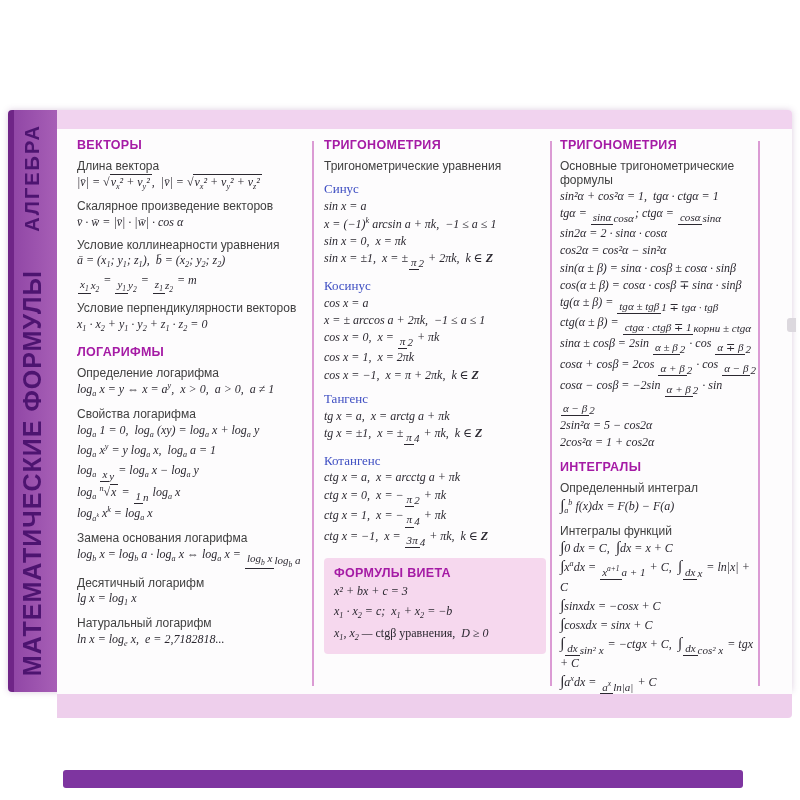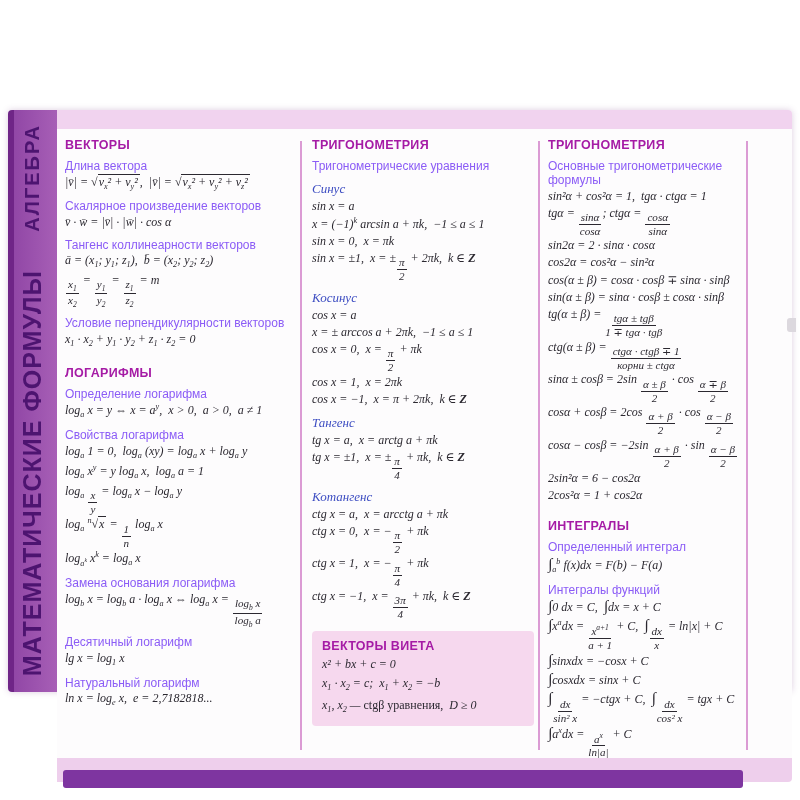--- a/index.html
+++ b/index.html
@@ -12,39 +12,39 @@
            background:linear-gradient(90deg,#6f2587 0px,#6f2587 6px,#9147a6 6px,#a75fb6 100%);
            border-radius:4px 0 0 4px;}
   .vt{writing-mode:vertical-rl;transform:rotate(180deg);font-weight:bold;color:#4d1470;white-space:nowrap;}
   .vt.alg{font-size:20px;letter-spacing:2px;margin-top:14px;}
   .vt.mf{font-size:25px;letter-spacing:1px;margin-top:38px;}
   
   .main{flex:1;display:flex;flex-direction:column;min-width:0;}
   .band{flex:none;}
   .band.top{height:19px;background:#f1d3ef;border-radius:0 4px 0 0;}
   .band.bottom{height:24px;background:#eecfec;border-radius:0 0 4px 0;}
-  .content{flex:1;display:flex;background:#fdfcfd;padding-left:8px;}
+  .content{flex:1;display:flex;background:#fdfcfd;padding-left:20px;}
   .vdiv{width:2px;background:#db9bd4;margin:12px 0 8px 0;flex:none;}
   .col{flex:none;padding-top:7px;}
   .col.c1{width:235px;}
   .col.c2{width:226px;padding-left:10px;}
   .col.c3{width:198px;padding-left:8px;}
   .col.spacer{flex:1;}
   
-  .sec-h{font-size:12.5px;font-weight:bold;color:#a51ba5;letter-spacing:.3px;margin-top:16px;}
+  .sec-h{font-size:12.5px;font-weight:bold;color:#a51ba5;letter-spacing:.3px;margin-top:10px;}
   .col > .sec-h:first-child{margin-top:2px;}
-  .sub-h{font-size:12px;color:#8b5cf6;margin-top:7px;}
-  .sub-hi{font-family:"Liberation Serif","DejaVu Serif",serif;font-style:italic;font-size:13px;
+  .sub-h{font-size:12px;color:#404040;margin-top:7px;}
+  .sub-hi{font-family:"Liberation Serif","DejaVu Serif",serif;font-size:13px;
           color:#3e4ec2;margin-top:8px;}
   .fx{font-family:"Liberation Serif","DejaVu Serif",serif;font-style:italic;font-size:12px;
       color:#2b2830;margin-top:1.5px;line-height:1.3;}
   .fx sub,.fx sup{font-size:.68em;}
   .rm{font-style:normal;}
   
-  .f{display:inline-flex;flex-direction:column;align-items:center;vertical-align:-38%;
+  .f{display:inline-flex;flex-direction:row;align-items:center;vertical-align:-38%;
      line-height:1;margin:0 1px;font-size:.92em;}
   .f .n{border-bottom:1px solid #2b2830;padding:0 2px 1px 2px;}
   .f .d{padding-top:1px;}
   
   .sq{white-space:nowrap;}
   .sq .rd{border-top:1.2px solid #2b2830;padding:0 2px 0 1px;}
   
   .in{font-size:1.3em;font-style:normal;line-height:1;}
   
   .vieta{background:#f6d8ee;border-radius:4px;margin-top:10px;margin-right:4px;padding:8px 10px 10px 10px;}
@@ -66,21 +66,21 @@
   </div>
   <div class="main">
     <div class="band top"></div>
     <div class="content">
       <div class="col c1">
           <div class="sec-h">ВЕКТОРЫ</div>
           <div class="sub-h">Длина вектора</div>
           <div class="fx">|v̄| = <span class="sq">√<span class="rd">v<sub>x</sub>² + v<sub>y</sub>²</span></span>,&nbsp; |v̄| = <span class="sq">√<span class="rd">v<sub>x</sub>² + v<sub>y</sub>² + v<sub>z</sub>²</span></span></div>
           <div class="sub-h">Скалярное произведение векторов</div>
           <div class="fx">v̄ · w̄ = |v̄| · |w̄| · cos α</div>
-          <div class="sub-h">Тангенс коллинеарности векторов</div>
+          <div class="sub-h">Условие коллинеарности уравнения</div>
           <div class="fx">ā = (x<sub>1</sub>; y<sub>1</sub>; z<sub>1</sub>),&nbsp; b̄ = (x<sub>2</sub>; y<sub>2</sub>; z<sub>2</sub>)</div>
           <div class="fx"><span class="f">
               <span class="n">x<sub>1</sub></span>
               <span class="d">x<sub>2</sub></span>
             </span> = <span class="f">
               <span class="n">y<sub>1</sub></span>
               <span class="d">y<sub>2</sub></span>
             </span> = <span class="f">
               <span class="n">z<sub>1</sub></span>
               <span class="d">z<sub>2</sub></span>
@@ -147,42 +147,42 @@
             </span> + πk</div>
           <div class="fx">ctg x = 1,&nbsp; x = −<span class="f">
               <span class="n">π</span>
               <span class="d">4</span>
             </span> + πk</div>
           <div class="fx">ctg x = −1,&nbsp; x = <span class="f">
               <span class="n">3π</span>
               <span class="d">4</span>
             </span> + πk,&nbsp; k ∈ <b>Z</b></div>
           <div class="vieta">
-            <div class="sec-h">ВЕКТОРЫ ВИЕТА</div>
-            <div class="fx">x² + bx + c = 0</div>
+            <div class="sec-h">ФОРМУЛЫ ВИЕТА</div>
+            <div class="fx">x² + bx + c = 3</div>
             <div class="fx">x<sub>1</sub> · x<sub>2</sub> = c;&nbsp; x<sub>1</sub> + x<sub>2</sub> = −b</div>
             <div class="fx">x<sub>1</sub>, x<sub>2</sub> — <span class="rm">ctgβ уравнения,</span>&nbsp; D ≥ 0</div>
           </div>
         </div>
       <div class="vdiv"></div>
       <div class="col c3">
           <div class="sec-h">ТРИГОНОМЕТРИЯ</div>
           <div class="sub-h">Основные тригонометрические формулы</div>
           <div class="fx">sin²α + cos²α = 1,&nbsp; tgα · ctgα = 1</div>
           <div class="fx">tgα = <span class="f">
               <span class="n">sinα</span>
               <span class="d">cosα</span>
             </span>; ctgα = <span class="f">
               <span class="n">cosα</span>
               <span class="d">sinα</span>
             </span></div>
           <div class="fx">sin2α = 2 · sinα · cosα</div>
           <div class="fx">cos2α = cos²α − sin²α</div>
+          <div class="fx">sin(α ± β) = sinα · cosβ ± cosα · sinβ</div>
           <div class="fx">cos(α ± β) = cosα · cosβ ∓ sinα · sinβ</div>
-          <div class="fx">sin(α ± β) = sinα · cosβ ± cosα · sinβ</div>
           <div class="fx">tg(α ± β) = <span class="f">
               <span class="n">tgα ± tgβ</span>
               <span class="d">1 ∓ tgα · tgβ</span>
             </span></div>
           <div class="fx">ctg(α ± β) = <span class="f">
               <span class="n">ctgα · ctgβ ∓ 1</span>
               <span class="d">корни ± ctgα</span>
             </span></div>
           <div class="fx">sinα ± cosβ = 2sin <span class="f">
               <span class="n">α ± β</span>
@@ -198,21 +198,21 @@
               <span class="n">α − β</span>
               <span class="d">2</span>
             </span></div>
           <div class="fx">cosα − cosβ = −2sin <span class="f">
               <span class="n">α + β</span>
               <span class="d">2</span>
             </span> · sin <span class="f">
               <span class="n">α − β</span>
               <span class="d">2</span>
             </span></div>
-          <div class="fx">2sin²α = 6 − cos2α</div>
+          <div class="fx">2sin²α = 5 − cos2α</div>
           <div class="fx">2cos²α = 1 + cos2α</div>
           <div class="sec-h">ИНТЕГРАЛЫ</div>
           <div class="sub-h">Определенный интеграл</div>
           <div class="fx"><span class="in">∫</span><sub>a</sub><sup>b</sup> f(x)dx = F(b) − F(a)</div>
           <div class="sub-h">Интегралы функций</div>
           <div class="fx"><span class="in">∫</span>0 dx = C,&nbsp; <span class="in">∫</span>dx = x + C</div>
           <div class="fx"><span class="in">∫</span>x<sup>a</sup>dx = <span class="f">
               <span class="n">x<sup>a+1</sup></span>
               <span class="d">a + 1</span>
             </span> + C,&nbsp; <span class="in">∫</span><span class="f">

